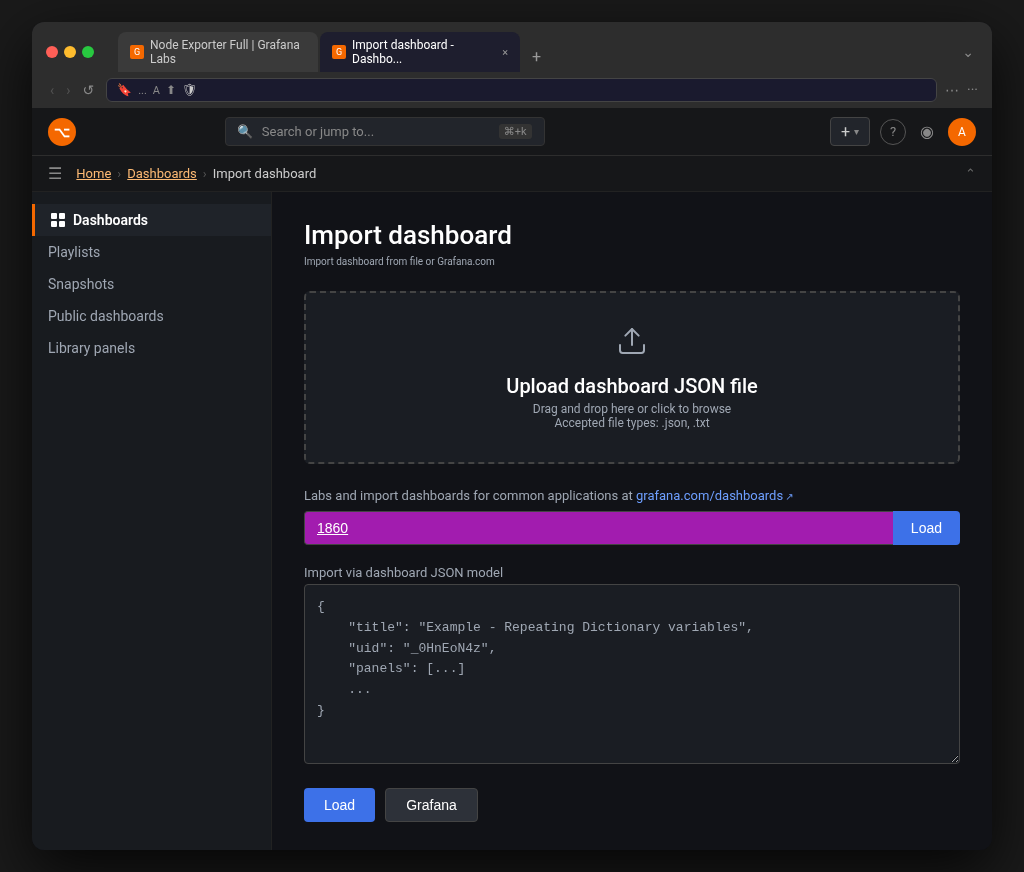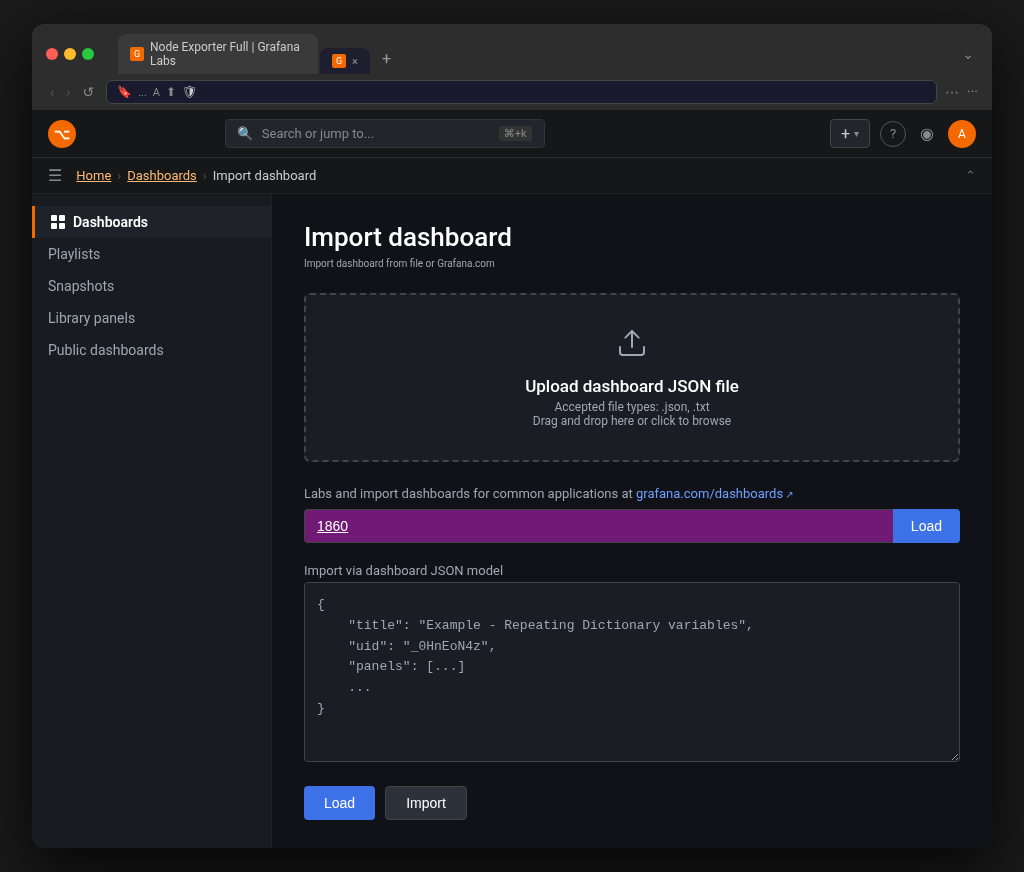--- a/index.html
+++ b/index.html
@@ -303,21 +303,21 @@
       cursor: pointer;
       margin-bottom: 24px;
       background: #1a1d23;
     }
     .upload-icon {
       font-size: 28px;
       color: #9fa7b3;
       margin-bottom: 10px;
     }
     .upload-title {
-      font-size: 17px;
+      font-size: 20px;
       font-weight: 500;
       color: #fff;
       margin-bottom: 4px;
     }
     .upload-desc {
       font-size: 12px;
       color: #9fa7b3;
     }
     
     .import-section {
@@ -332,21 +332,21 @@
       color: #6e9fff;
       text-decoration: none;
       margin-top: 48px;
     }
     .import-row {
       display: flex;
       gap: 0;
     }
     .import-input {
       flex: 1;
-      background: #701a75;
+      background: #a21caf;
       border: 1px solid #444;
       border-right: none;
       border-radius: 4px 0 0 4px;
       padding: 8px 12px;
       color: #fff;
       font-size: 14px;
       outline: none;
       text-decoration: underline;
     }
     .load-btn-inline {
@@ -425,20 +425,21 @@
         <div class="browser-tab">
           <div class="tab-favicon">
               <span>G</span>
             </div>
           <span>Node Exporter Full | Grafana Labs</span>
         </div>
         <div class="browser-tab active">
           <div class="tab-favicon" style="background:#f46800;">
               <span>G</span>
             </div>
+          <span>Import dashboard - Dashbo...</span>
           <span class="tab-close">×</span>
         </div>
         <div class="tab-new">+</div>
       </div>
       <div class="header-btn" style="color:#888;font-size:14px;margin-left:8px;">⌄</div>
     </div>
   </div>
 
   <div class="browser-toolbar">
     <div class="nav-buttons">
@@ -505,42 +506,42 @@
           </div>
           <span>Dashboards</span>
         </div>
         <div class="sidebar-item">
           <span>Playlists</span>
         </div>
         <div class="sidebar-item">
           <span>Snapshots</span>
         </div>
         <div class="sidebar-item">
+          <span>Public dashboards</span>
+        </div>
+        <div class="sidebar-item">
           <span>Library panels</span>
-        </div>
-        <div class="sidebar-item">
-          <span>Public dashboards</span>
         </div>
       </div>
 
       <div class="main-content">
         <h1 class="page-title">Import dashboard</h1>
         <p class="page-subtitle">Import dashboard from file or Grafana.com</p>
 
         <div class="upload-area">
           <div class="upload-icon">
             <svg width="32" height="32" viewBox="0 0 24 24" fill="none" stroke="#9fa7b3" stroke-width="1.5" stroke-linecap="round" stroke-linejoin="round">
               <path d="M21 15v4a2 2 0 0 1-2 2H5a2 2 0 0 1-2-2v-4"></path>
               <polyline points="17 8 12 3 7 8"></polyline>
               <line x1="12" y1="3" x2="12" y2="15"></line>
             </svg>
           </div>
           <div class="upload-title">Upload dashboard JSON file</div>
+          <div class="upload-desc">Drag and drop here or click to browse</div>
           <div class="upload-desc">Accepted file types: .json, .txt</div>
-          <div class="upload-desc">Drag and drop here or click to browse</div>
         </div>
 
         <div class="import-section">
           <div class="import-label">
             <span>Labs and import dashboards for common applications at </span><a href="#"><span>grafana.com/dashboards</span><span class="ext-link-icon">↗</span></a>
           </div>
           <div class="import-row">
             <input class="import-input" type="text" value="1860" style="">
             <button class="load-btn-inline">Load</button>
           </div>
@@ -551,18 +552,18 @@
           <textarea class="json-textarea" style="">{
     "title": "Example - Repeating Dictionary variables",
     "uid": "_0HnEoN4z",
     "panels": [...]
     ...
 }</textarea>
         </div>
 
         <div class="bottom-actions">
           <button class="btn-primary">Load</button>
-          <button class="btn-secondary">Import</button>
+          <button class="btn-secondary">Grafana</button>
         </div>
       </div>
     </div>
   </div>
 </div>
 
 </body></html>

